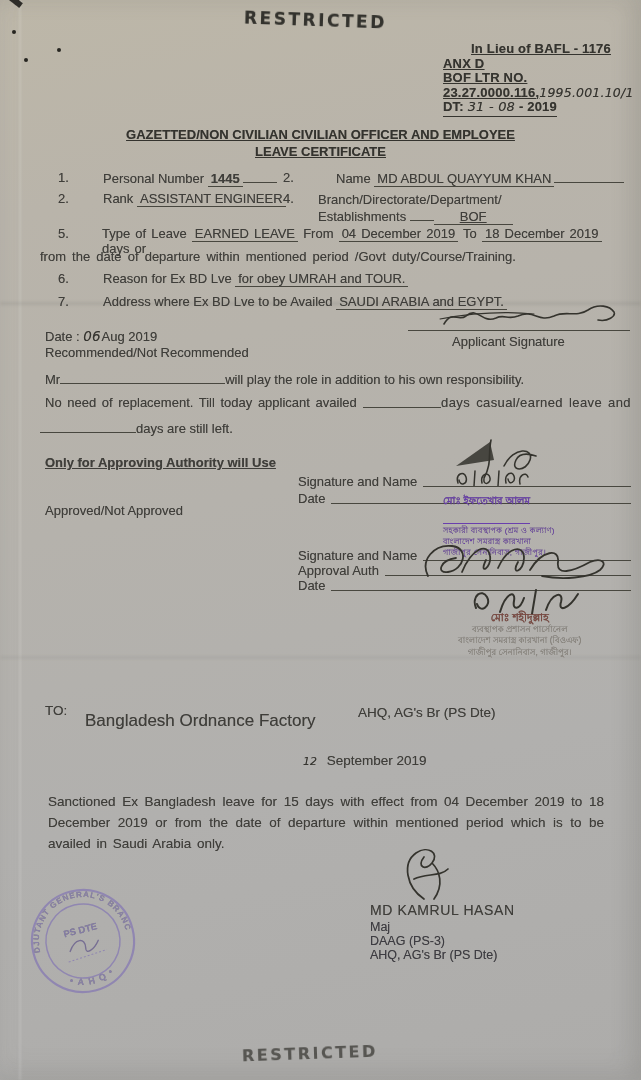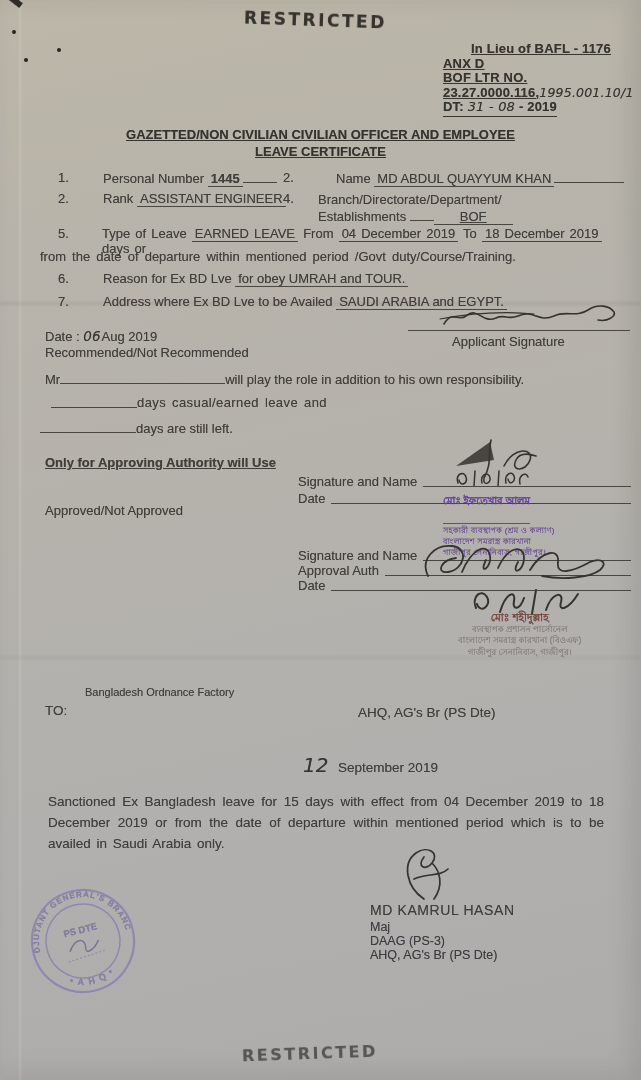--- a/index.html
+++ b/index.html
@@ -124,20 +124,21 @@
   <div class="abs" style="left:45px;top:328px;">
     <span>Date :</span>
     <span class="hand" style="font-size:13.5px;">06</span><span style="margin-left:1px;">Aug 2019</span>
   </div>
   <div class="abs" style="left:45px;top:345px;">Recommended/Not Recommended</div>
 
   <div class="abs" style="left:45px;top:371px;">
     <span>Mr</span><span class="uline" style="width:165px;"></span><span>will play the role in addition to his own responsibility.</span>
   </div>
   <div class="abs row" style="left:45px;top:395px;width:586px;">
+    <span style="word-spacing:2px;white-space:nowrap;">No need of replacement. Till today applicant availed</span>
     <span class="fill" style="max-width:86px;"></span>
     <span style="word-spacing:2px;white-space:nowrap;letter-spacing:.4px;">days casual/earned leave and</span>
   </div>
   <div class="abs" style="left:40px;top:420px;">
     <span class="uline" style="width:96px;"></span><span>days are still left.</span>
   </div>
 
   <div class="abs" style="left:45px;top:455px;font-weight:600;">
     <span class="ul">Only for Approving Authority will Use</span>
   </div>
@@ -190,27 +191,27 @@
   </svg>
 
   <div class="abs stamp2" style="left:458px;top:612px;text-align:center;">
     <div class="l1">মোঃ শহীদুল্লাহ</div>
     <div class="ln">ব্যবস্থাপক প্রশাসন পার্সোনেল</div>
     <div class="ln">বাংলাদেশ সমরাস্ত্র কারখানা (বিওএফ)</div>
     <div class="ln">গাজীপুর সেনানিবাস, গাজীপুর।</div>
   </div>
 
   <div class="abs" style="left:45px;top:703px;font-size:13.5px;">TO:</div>
-  <div class="abs" style="left:85px;top:686px;font-size:11px;">Bangladesh Ordnance Factory</div>
+  <div class="abs" style="left:85px;top:711px;font-size:17px;">Bangladesh Ordnance Factory</div>
   <div class="abs" style="left:358px;top:703px;font-size:13.5px;line-height:19px;">
     <div>AHQ, AG's Br (PS Dte)</div>
   </div>
 
   <div class="abs" style="left:303px;top:753px;">
-    <span class="hand" style="font-size:20px;">12</span>
+    <span class="hand" style="font-size:11px;">12</span>
     <span style="font-size:13.5px;margin-left:6px;">September 2019</span>
   </div>
 
   <div class="abs justify" style="left:48px;top:791px;width:556px;font-size:13.5px;line-height:21px;word-spacing:2px;">Sanctioned Ex Bangladesh leave for 15 days with effect from 04 December 2019 to 18 December 2019 or from the date of departure within mentioned period which is to be availed in Saudi Arabia only.</div>
 
   <svg class="abs" style="left:388px;top:843px;" width="76" height="60" viewBox="0 0 76 60">
     <path class="ink" d="M36 56 C 18 44, 14 20, 28 10 C 40 2, 52 10, 44 20 C 38 28, 28 24, 36 14 M44 20 C 52 28, 56 42, 46 56 M26 36 C 38 30, 52 34, 60 26" stroke-width="1.7"></path>
   </svg>
   <div class="abs" style="left:370px;top:902px;font-size:14px;letter-spacing:.6px;">MD KAMRUL HASAN</div>
   <div class="abs" style="left:370px;top:920px;font-size:12.5px;color:#3d3c42;">Maj</div>

